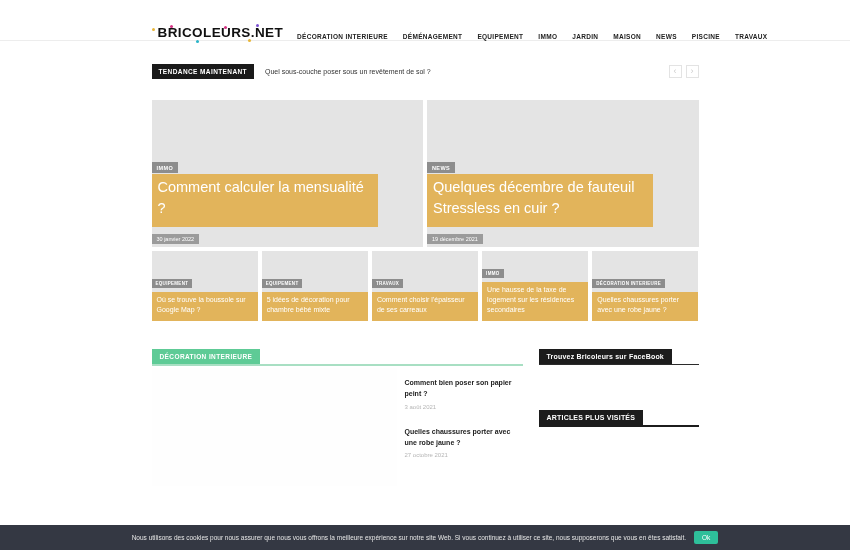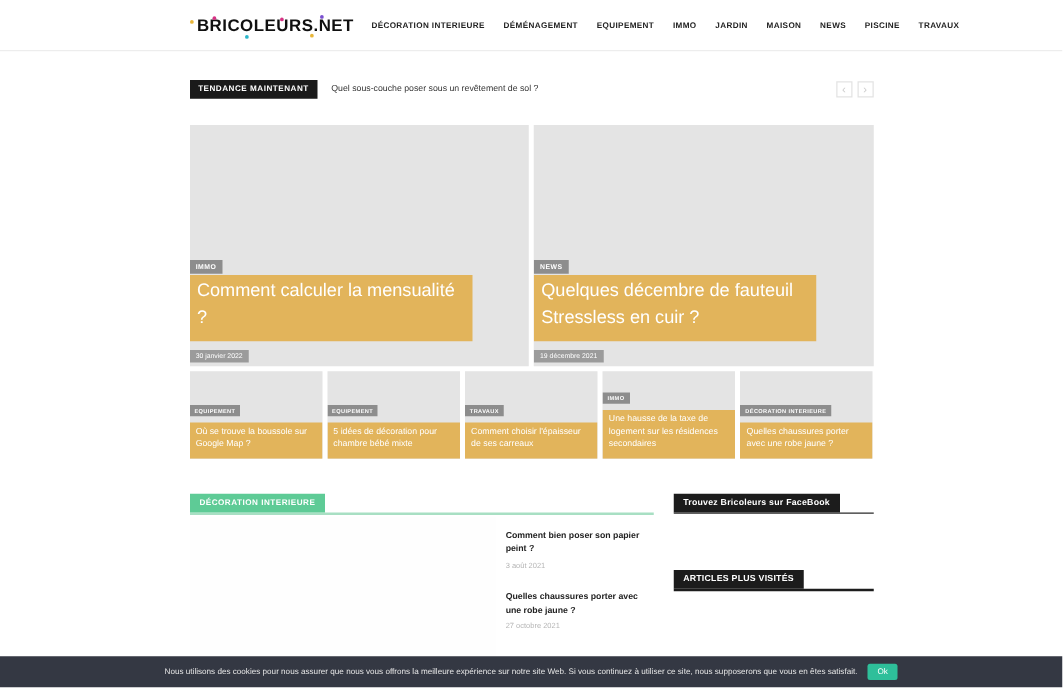--- a/index.html
+++ b/index.html
@@ -3,21 +3,21 @@
 <meta charset="utf-8">
 <style>
   * { margin:0; padding:0; box-sizing:border-box; }
   html,body { width:850px; height:550px; overflow:hidden; background:#fff;
     font-family:"Liberation Sans", sans-serif; }
   .page { position:relative; width:850px; height:550px; }
   .container { width:547px; margin:0 auto; }
 
   
   .site-header { height:41px; border-bottom:1px solid #ededed; background:#fff; }
-  .header-inner { display:flex; align-items:center; height:100%; }
+  .header-inner { display:flex; align-items:flex-end; height:100%; }
   .logo { font-size:13.5px; font-weight:800; letter-spacing:.4px; color:#101010;
     position:relative; white-space:nowrap; cursor:pointer; padding-left:6px; }
   .logo::before { content:""; position:absolute; left:0; top:3px; width:3px; height:3px;
     border-radius:50%; background:#e8b63a;
     box-shadow: 18px -3px 0 #d63384, 44px 12px 0 #2bb5c9, 72px -2px 0 #d63384,
                 96px 11px 0 #e8b63a, 104px -4px 0 #7a4fd0; }
   .main-nav { display:flex; align-items:center; margin-left:14px; gap:15px; }
   .nav-item { font-size:6.5px; font-weight:700; color:#222; letter-spacing:.3px;
     text-transform:uppercase; cursor:pointer; white-space:nowrap; }
 
@@ -25,21 +25,21 @@
   .trending { margin-top:23px; display:flex; align-items:center; }
   .trending-label { background:#1a1a1a; color:#fff; font-size:6.5px; font-weight:700;
     letter-spacing:.4px; padding:4px 7px; text-transform:uppercase; }
   .trending-headline { margin-left:11px; font-size:7px; color:#333; font-weight:500; cursor:pointer; }
   .trending-arrows { margin-left:auto; display:flex; gap:4px; }
   .arrow-btn { width:13px; height:13px; border:1px solid #e3e3e3; background:#fff;
     color:#ccc; font-size:9px; line-height:11px; text-align:center; cursor:pointer; }
 
   
   .featured { margin-top:21px; display:grid; grid-template-columns:1fr 1fr; gap:4px; }
-  .big-card { position:relative; height:193px; background:#e4e4e4; cursor:pointer; overflow:hidden; }
+  .big-card { position:relative; height:147px; background:#e4e4e4; cursor:pointer; overflow:hidden; }
   .overlay { position:absolute; left:0; bottom:2px; }
   .cat-tag { display:inline-block; background:#8d8d8d; color:#fff; font-size:5.5px;
     font-weight:700; letter-spacing:.4px; padding:2.5px 5px; text-transform:uppercase; }
   .big-title { background:#e2b45b; color:#fff; font-size:14.5px; line-height:1.5;
     font-weight:500; padding:3px 9px 7px 6px; max-width:226px; }
   .date-tag { display:inline-block; background:#9b9b9b; color:#fff; font-size:5.5px;
     padding:2px 5px; }
 
   
   .small-row { margin-top:4px; display:grid; grid-template-columns:repeat(5,1fr); gap:4px; }

